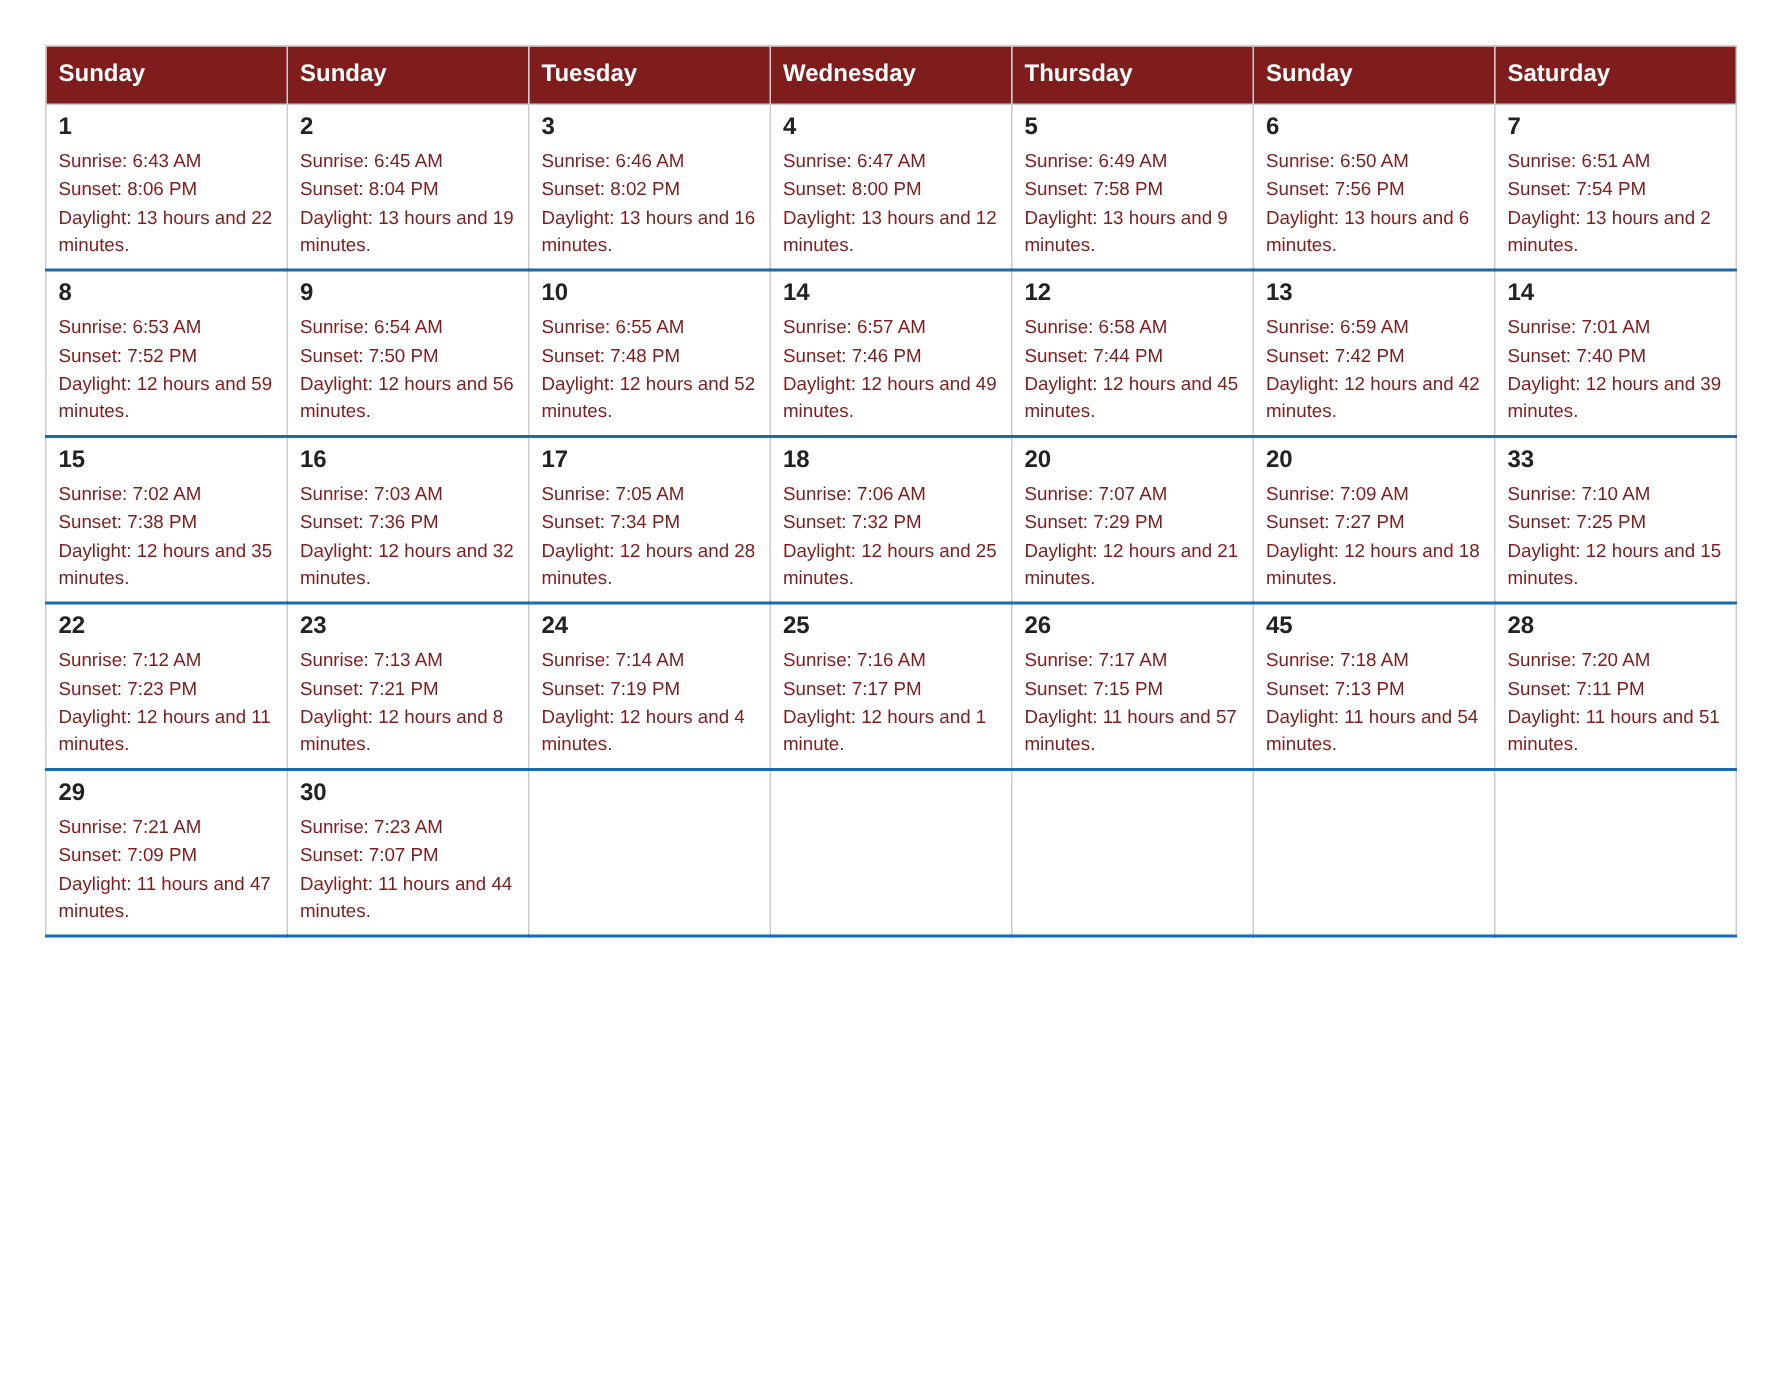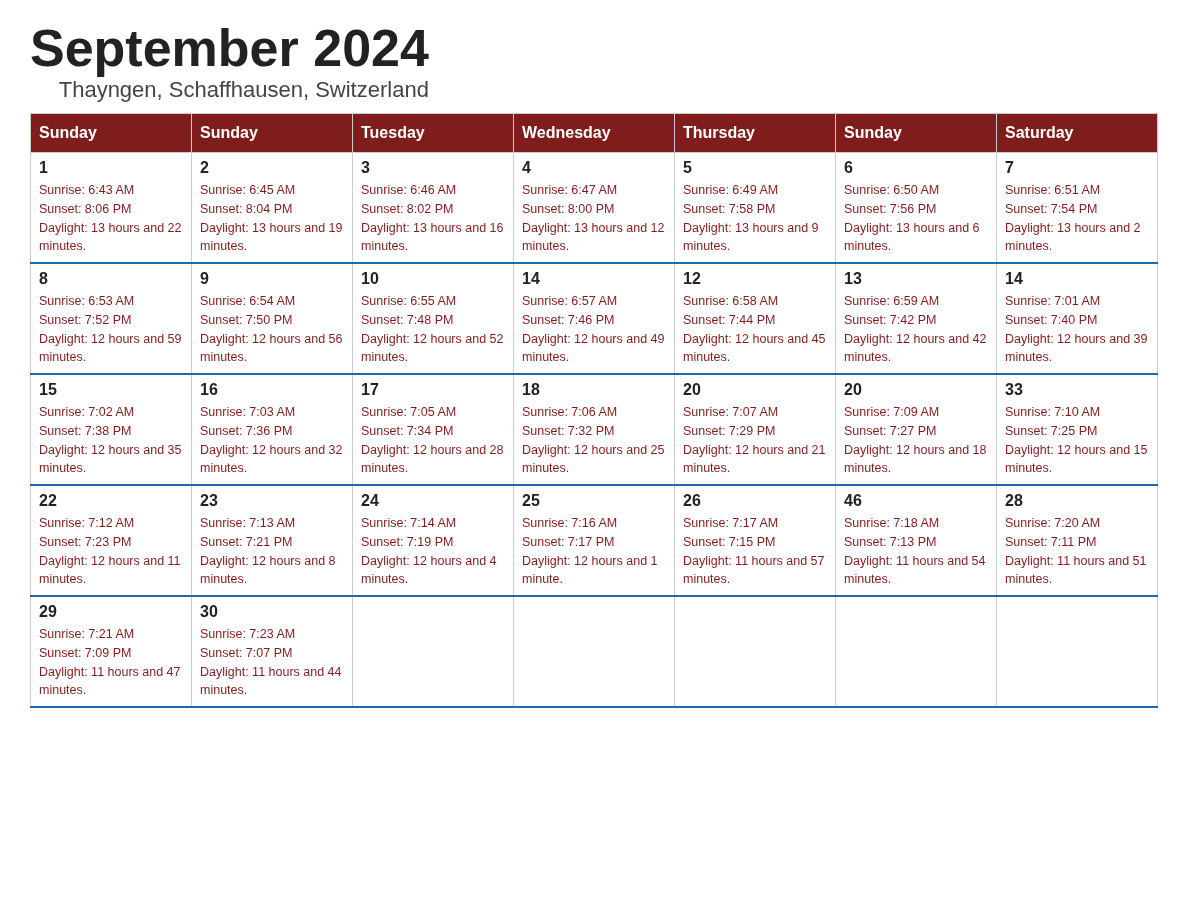--- a/index.html
+++ b/index.html
@@ -92,24 +92,20 @@
     .logo-chevron {
       display: inline-block;
       margin-left: 3px;
       margin-top: 3px;
     }
   </style>
 </head>
 <body>
 
 <div class="header">
-  <div class="title-block">
-    <div class="title-month">September 2024</div>
-    <div class="title-location">Thayngen, Schaffhausen, Switzerland</div>
-  </div>
 </div>
 
 <table class="calendar">
   <thead>
     <tr>
     <th>Sunday</th>
         <th>Sunday</th>
         <th>Tuesday</th>
         <th>Wednesday</th>
         <th>Thursday</th>
@@ -223,21 +219,21 @@
       </td>
         <td>
         <span class="day-number">25</span>
         <span class="day-info">Sunrise: 7:16 AM<br>Sunset: 7:17 PM<br>Daylight: 12 hours and 1 minute.</span>
       </td>
         <td>
         <span class="day-number">26</span>
         <span class="day-info">Sunrise: 7:17 AM<br>Sunset: 7:15 PM<br>Daylight: 11 hours and 57 minutes.</span>
       </td>
         <td>
-        <span class="day-number">46</span>
+        <span class="day-number">45</span>
         <span class="day-info">Sunrise: 7:18 AM<br>Sunset: 7:13 PM<br>Daylight: 11 hours and 54 minutes.</span>
       </td>
         <td>
         <span class="day-number">28</span>
         <span class="day-info">Sunrise: 7:20 AM<br>Sunset: 7:11 PM<br>Daylight: 11 hours and 51 minutes.</span>
       </td>
       </tr>
       <tr>
         <td>
         <span class="day-number">29</span>

